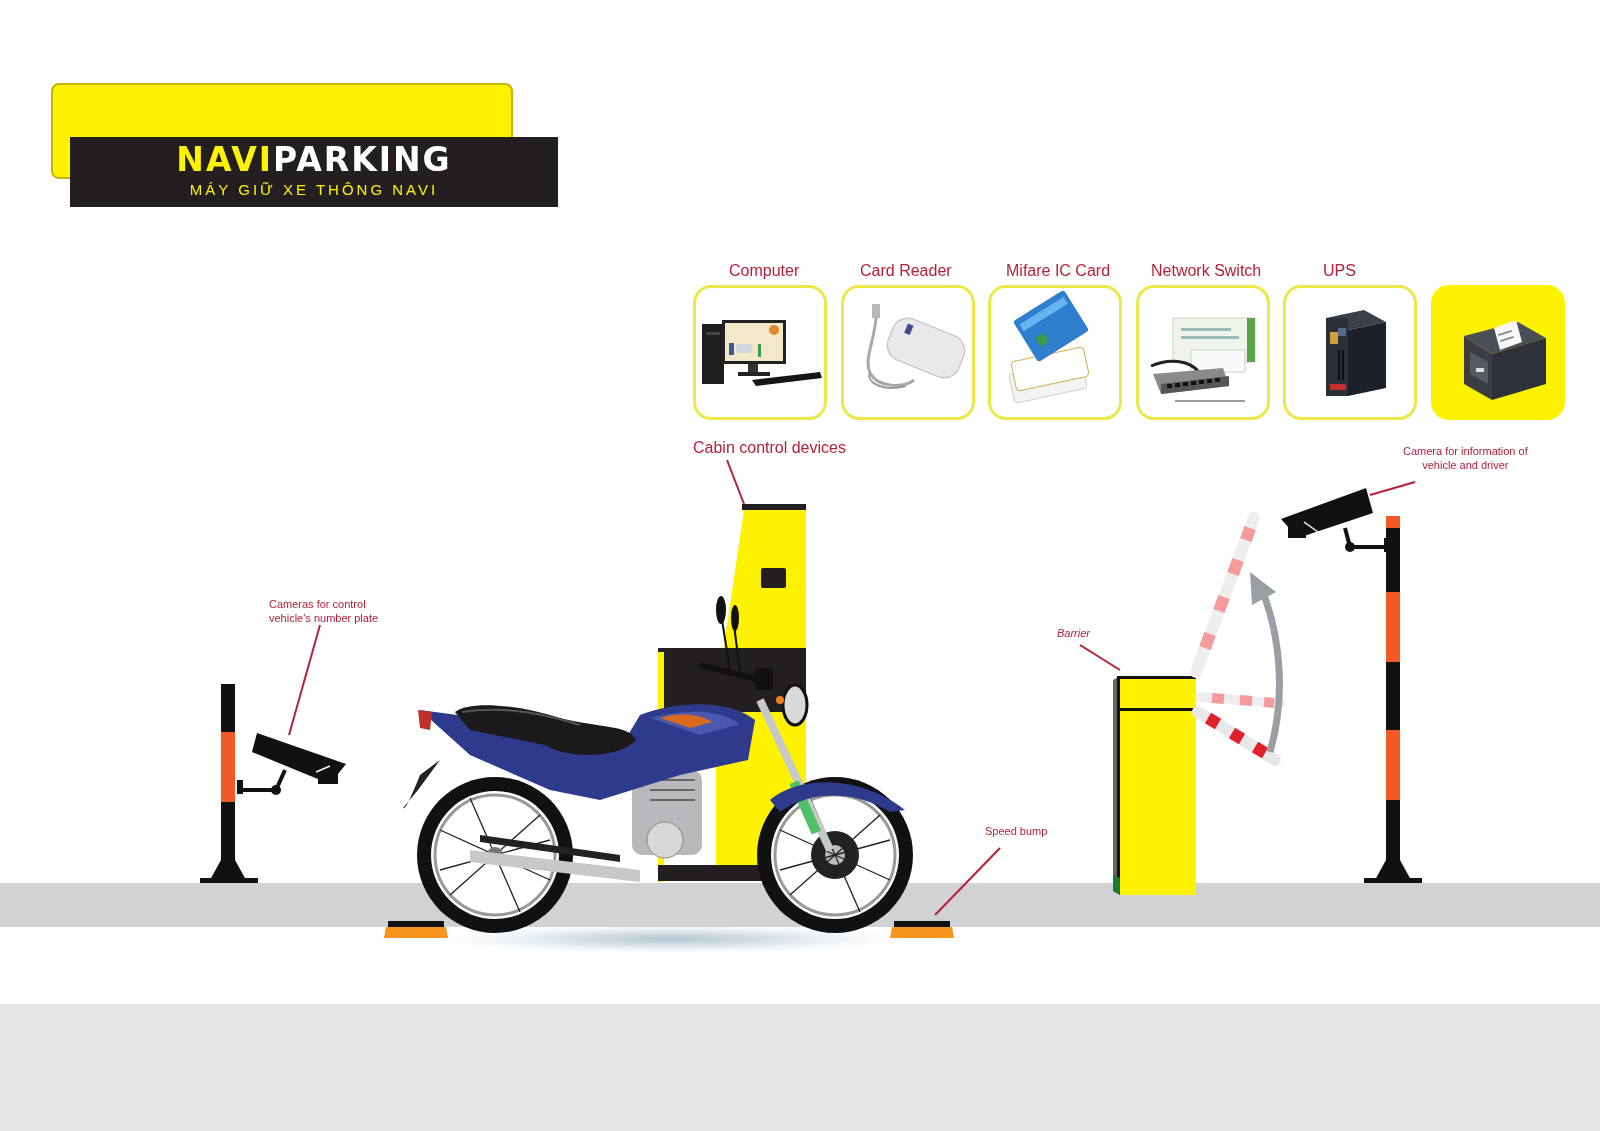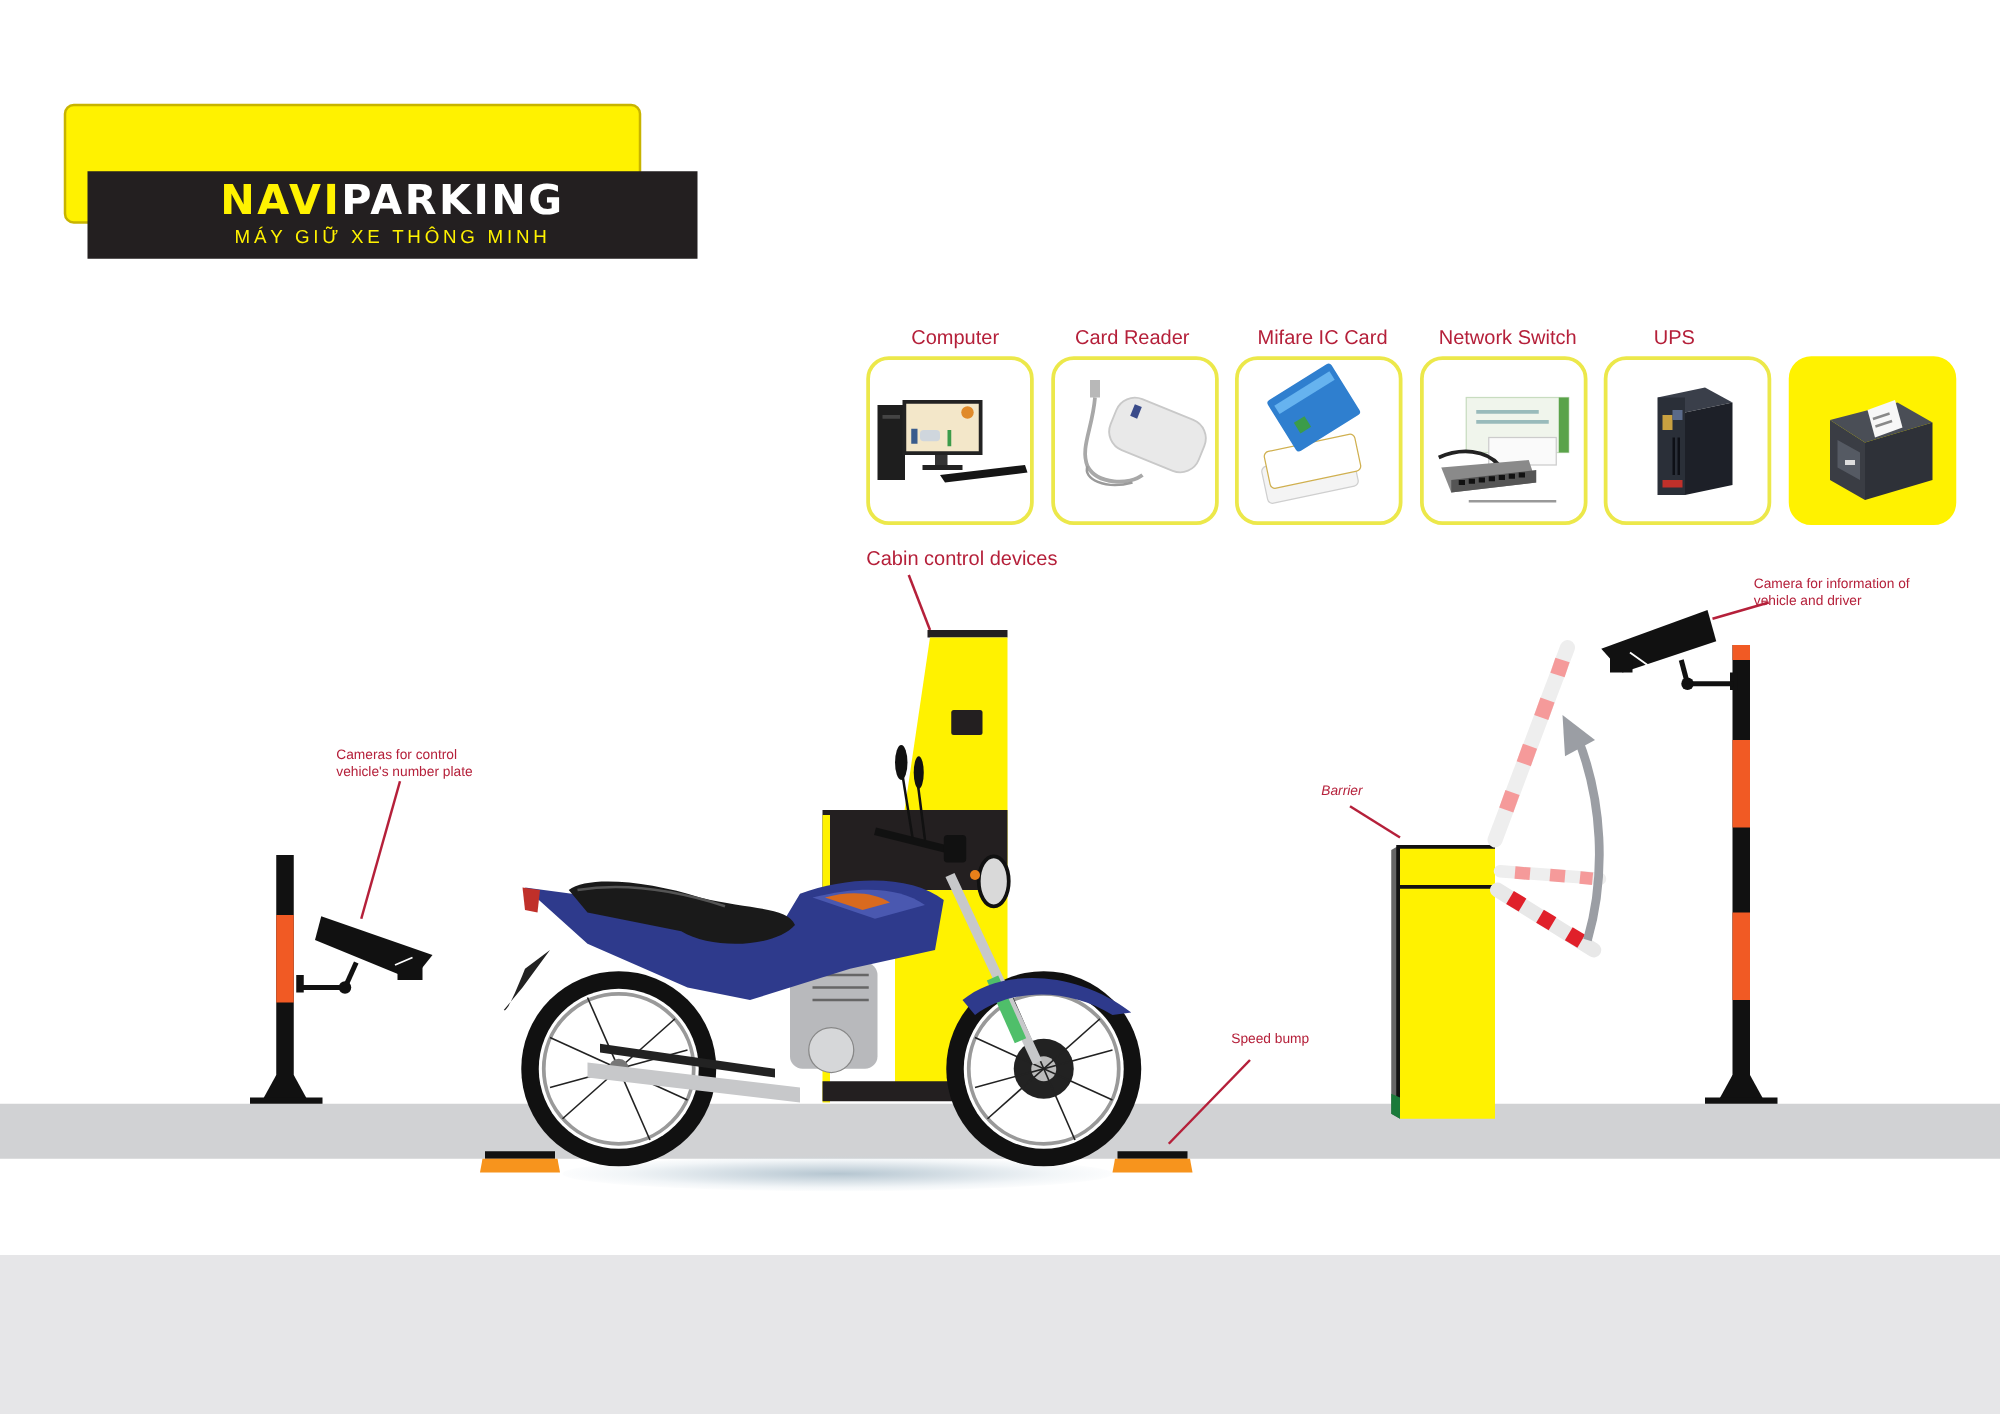--- a/index.html
+++ b/index.html
@@ -26,21 +26,21 @@
   .shadow { left:450px; top:925px; width:440px; height:28px; border-radius:50%; background:radial-gradient(ellipse at center, rgba(120,150,170,0.55) 0%, rgba(200,215,225,0.25) 55%, rgba(255,255,255,0) 75%); }
 </style>
 </head>
 <body>
 
 <div class="abs logo">
   <div class="logo-inner">
     <div class="logo-main">
       <span class="navi">NAVI</span><span class="parking">PARKING</span>
     </div>
-    <div class="logo-sub">MÁY GIỮ XE THÔNG MINH</div>
+    <div class="logo-sub">MÁY GIỮ XE THÔNG NAVI</div>
   </div>
 </div>
 
 <div class="red-label dev-label" style="left:713px;margin-left:16px;">Computer</div>
 <div class="red-label dev-label" style="left:860px;text-align:center;">Card Reader</div>
 <div class="red-label dev-label" style="left:1006px;">Mifare IC Card</div>
 <div class="red-label dev-label" style="left:1151px;">Network Switch</div>
 <div class="red-label dev-label" style="left:1298px;margin-left:25px;">UPS</div>
 
 <div class="dev-box" style="left:693px;">
@@ -128,21 +128,21 @@
     <polygon points="36,64 54,74 54,96 36,86" fill="#555a63"></polygon>
     <rect x="42" y="80" width="8" height="4" fill="#ddd"></rect>
   </svg>
 </div>
 
 <div class="red-label" style="left:693px; top:439px; font-size:16px;">Cabin control devices</div>
 <div class="red-label" style="left:269px; top:597px; font-size:11px; line-height:14px;">
   <div>Cameras for control</div>
   <div>vehicle's number plate</div>
 </div>
-<div class="red-label" style="left:1403px; top:460px; font-size:11px; line-height:14px;">
+<div class="red-label" style="left:1403px; top:444px; font-size:11px; line-height:14px;text-align:center;">
   <div>Camera for information of</div>
   <div>vehicle and driver</div>
 </div>
 <div class="red-label" style="left:1057px; top:627px; font-size:11px;font-style:italic;">Barrier</div>
 <div class="red-label" style="left:985px; top:825px; font-size:11px;">Speed bump</div>
 
 <div class="abs ground"></div>
 <div class="abs floor"></div>
 <div class="abs shadow"></div>
 

